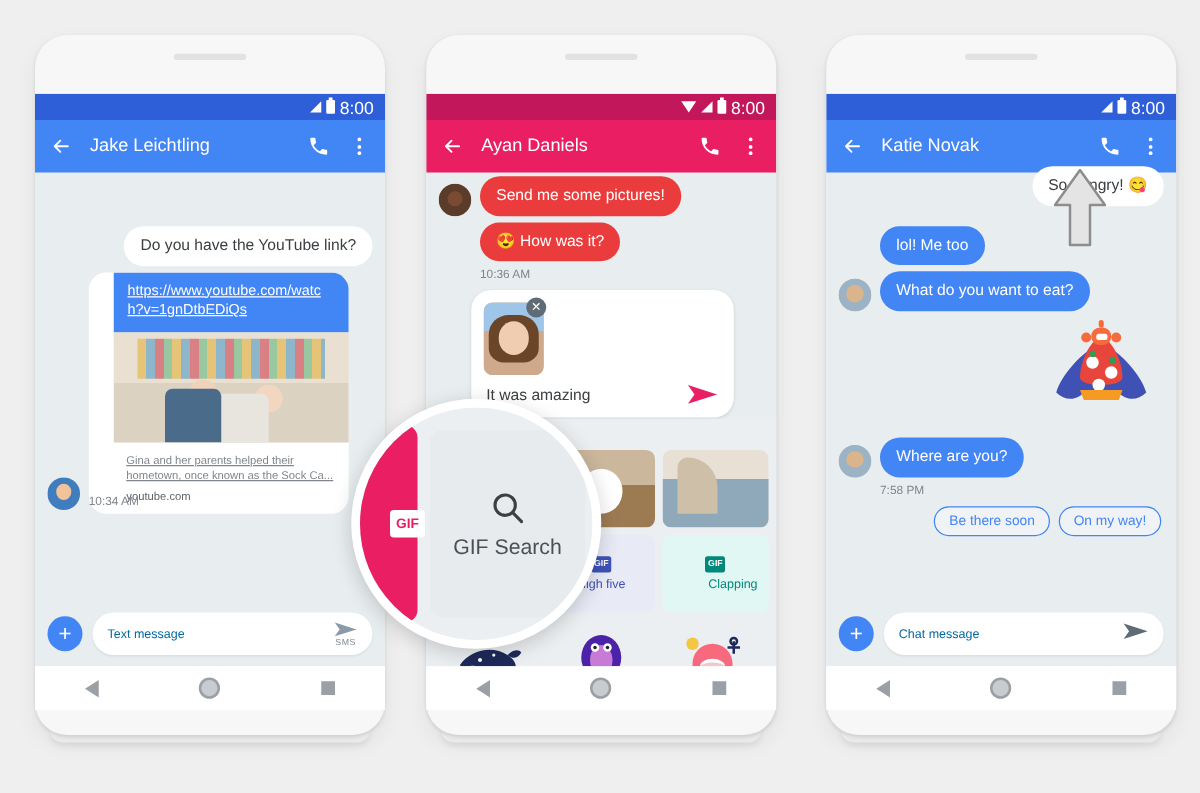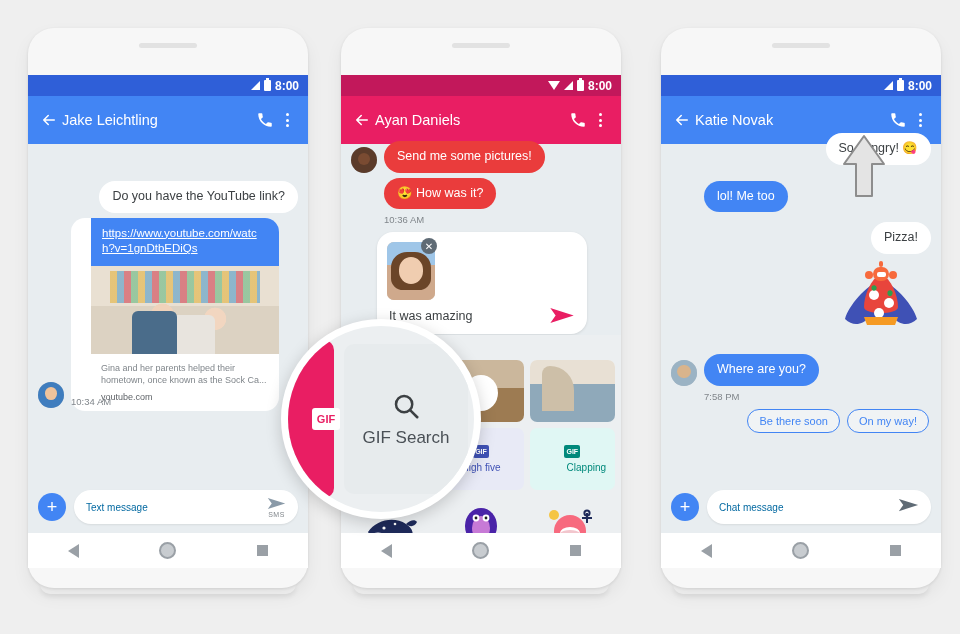--- a/index.html
+++ b/index.html
@@ -41,28 +41,28 @@
     position:absolute;left:0;right:0;bottom:20px;height:35px;
     background:#fff;display:flex;align-items:center;justify-content:space-around;
   }
   .nav-back{width:0;height:0;border-top:7px solid transparent;border-bottom:7px solid transparent;border-right:11px solid #9aa0a6;}
   .nav-home{width:13px;height:13px;border-radius:50%;border:2px solid #9aa0a6;background:#c8ccd0;}
   .nav-rec{width:11px;height:11px;background:#9aa0a6;}
 
   
   .statusbar{
     height:21px;display:flex;align-items:center;justify-content:flex-end;
-    padding-right:9px;color:#fff;font-size:12px;font-weight:bold;gap:4px;
+    padding-right:9px;color:#fff;font-size:14px;font-weight:normal;gap:4px;
   }
   .sb-wifi{width:0;height:0;border-left:6px solid transparent;border-right:6px solid transparent;border-top:9px solid #fff;}
   .sb-sig{width:0;height:0;border-left:9px solid transparent;border-bottom:9px solid #fff;}
   .sb-bat{width:7px;height:11px;background:#fff;border-radius:1px;position:relative;}
   .sb-bat:before{content:"";position:absolute;top:-2px;left:2px;width:3px;height:2px;background:#fff;}
   .appbar{
-    height:48px;display:flex;align-items:center;gap:4px;padding:0 12px;color:#fff;
+    height:42px;display:flex;align-items:center;gap:14px;padding:0 12px;color:#fff;
   }
   .appbar .title{font-size:14.5px;flex:1;}
   .ic{width:18px;height:18px;display:block;}
   .kebab{display:flex;flex-direction:column;gap:2.5px;align-items:center;justify-content:center;width:18px;}
   .kebab i{width:3px;height:3px;border-radius:50%;background:#fff;display:block;}
 
   .theme-blue .statusbar{background:#2f5fd8;}
   .theme-blue .appbar{background:#4285f4;}
   .theme-pink .statusbar{background:#c2185b;}
   .theme-pink .appbar{background:#e91e63;}
@@ -83,21 +83,21 @@
   .b-red{background:#ea3c3c;color:#fff;}
   .tstamp{font-size:9.5px;color:#80868b;margin:1px 0 7px 33px;}
 
   
   .ytcard{width:188px;border-radius:14px;overflow:hidden;background:#fff;padding-left:20px;}
   .ytlink{background:#4285f4;color:#fff;font-size:11.5px;line-height:1.35;
           padding:8px 11px 9px;text-decoration:underline;word-break:break-all;}
   .ytthumb{height:88px;position:relative;overflow:hidden;background:#e6ded2;}
   .yt-meta{padding:8px 10px 9px;}
   .yt-title{font-size:10.5px;font-weight:bold;color:#202124;margin-bottom:4px;}
-  .yt-desc{font-size:9px;color:#80868b;line-height:1.35;}
+  .yt-desc{font-size:9px;color:#80868b;line-height:1.35;text-decoration:underline;}
   .yt-dom{font-size:9px;color:#5f6368;margin-top:6px;}
 
   
   .composer{position:absolute;left:0;right:0;bottom:0;height:52px;display:flex;
             align-items:center;padding:0 10px;gap:8px;}
   .plusbtn{width:28px;height:28px;border-radius:50%;background:#4285f4;color:#fff;
            display:flex;align-items:center;justify-content:center;font-size:18px;flex:0 0 28px;line-height:0;}
   .inputpill{flex:1;height:34px;background:#fff;border-radius:18px;display:flex;
              align-items:center;padding:0 12px;box-shadow:0 1px 2px rgba(0,0,0,.08);}
   .inputpill .ph{flex:1;font-size:10px;color:#0369a1;}
@@ -427,22 +427,25 @@
       </div>
 
       <div class="convo" style="top:58px;">
         <div class="row out">
           <div class="bubble b-white">So hungry! 😋</div>
         </div>
         <div class="row" style="margin-top:16px;">
           <div class="avatar sp"></div>
           <div class="bubble b-blue">lol! Me too</div>
         </div>
-        <div class="row out" style="margin-top:10px;">
-          <div class="bubble b-white">Pizza!</div>
+        <div class="row">
+          <div class="avatar">
+              <span class="av-katie"></span>
+            </div>
+          <div class="bubble b-blue">What do you want to eat?</div>
         </div>
         <div class="row out" style="margin-top:4px;">
           <div>
             <svg width="100" height="86" viewBox="0 0 100 86">
               <path d="M50 20c-16 8-32 26-36 40 8 8 18 6 24-2 6 6 18 6 24 0 6 8 16 10 24 2-4-14-20-32-36-40z" fill="#3f51b5"></path>
               <path d="M50 14c-10 6-17 22-17 34 0 8 34 8 34 0 0-12-7-28-17-34z" fill="#e8453c"></path>
               <circle cx="43" cy="36" r="5" fill="#fff"></circle>
                 <circle cx="58" cy="44" r="5" fill="#fff"></circle>
                 <circle cx="48" cy="54" r="5" fill="#fff"></circle>
               <path d="M41 27c3-2 6 1 4 4-2 2-6 0-4-4z" fill="#2e9e4e"></path>

